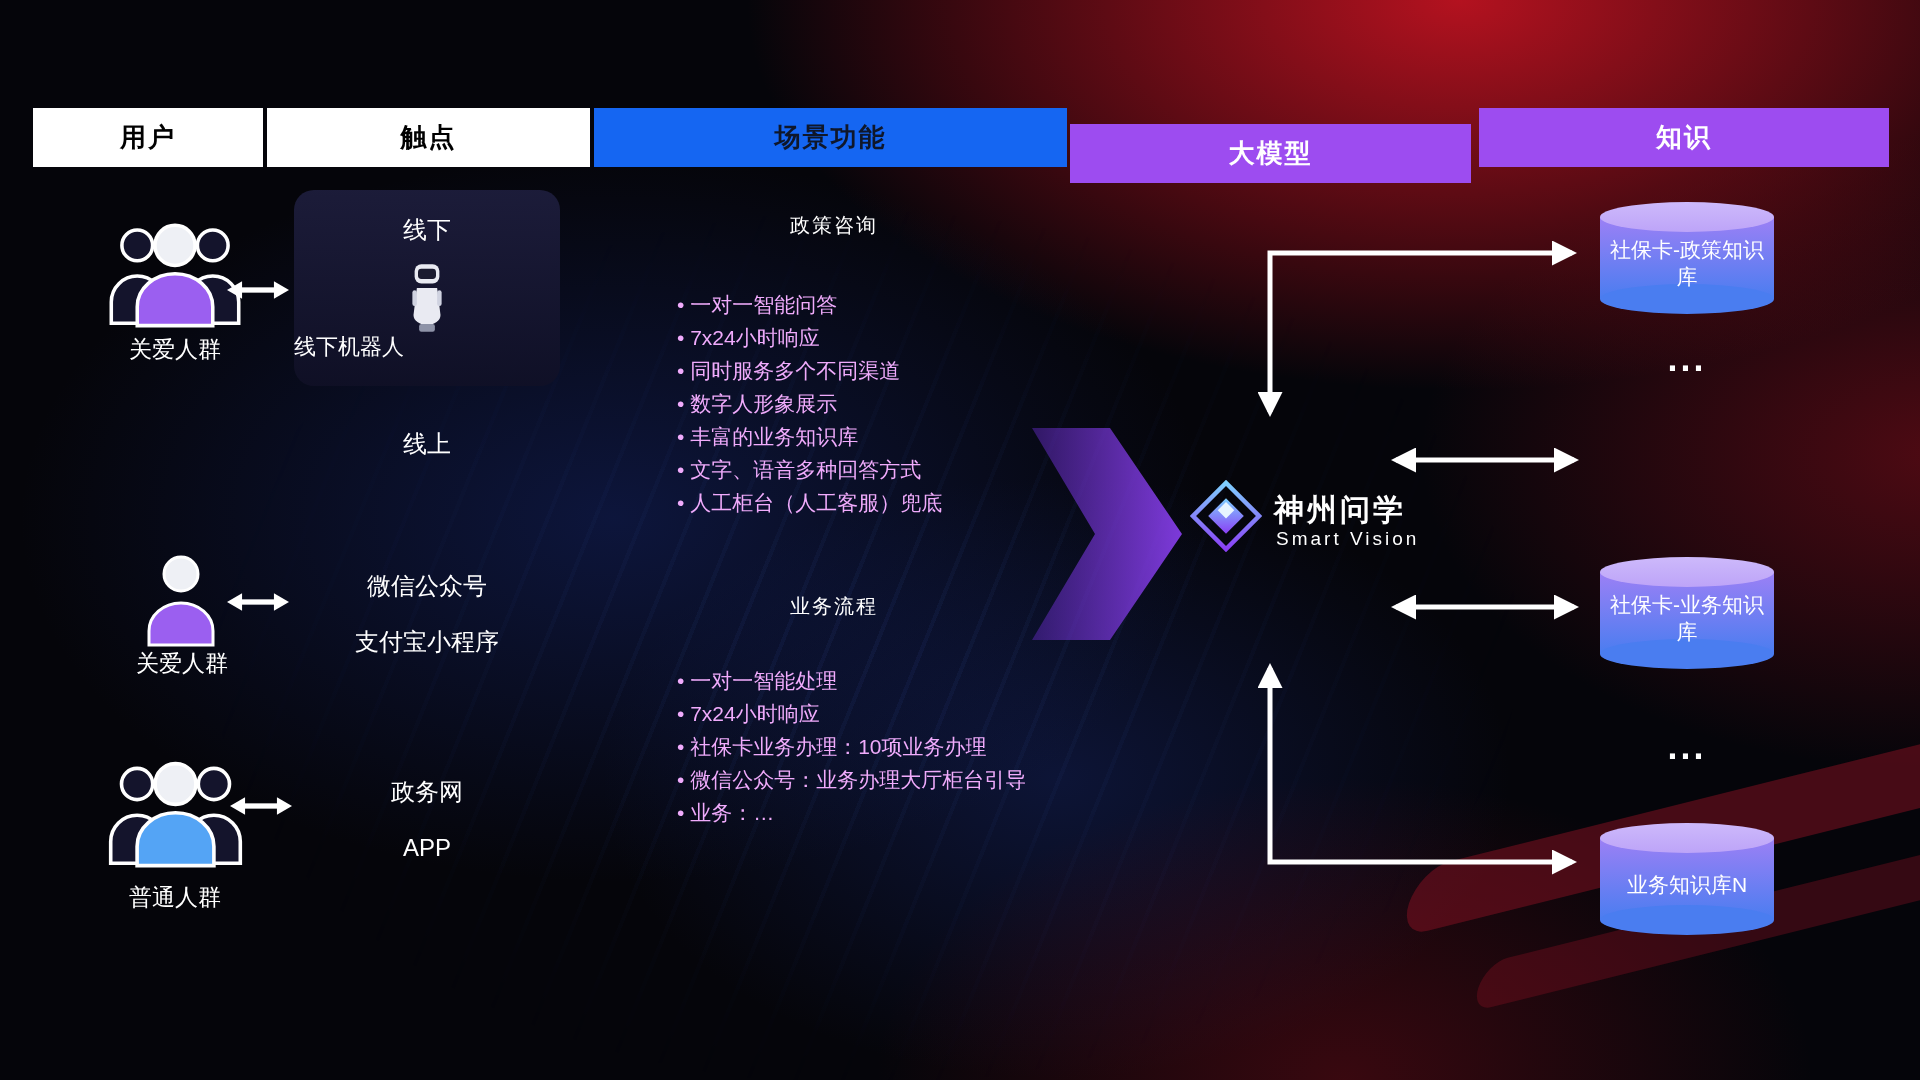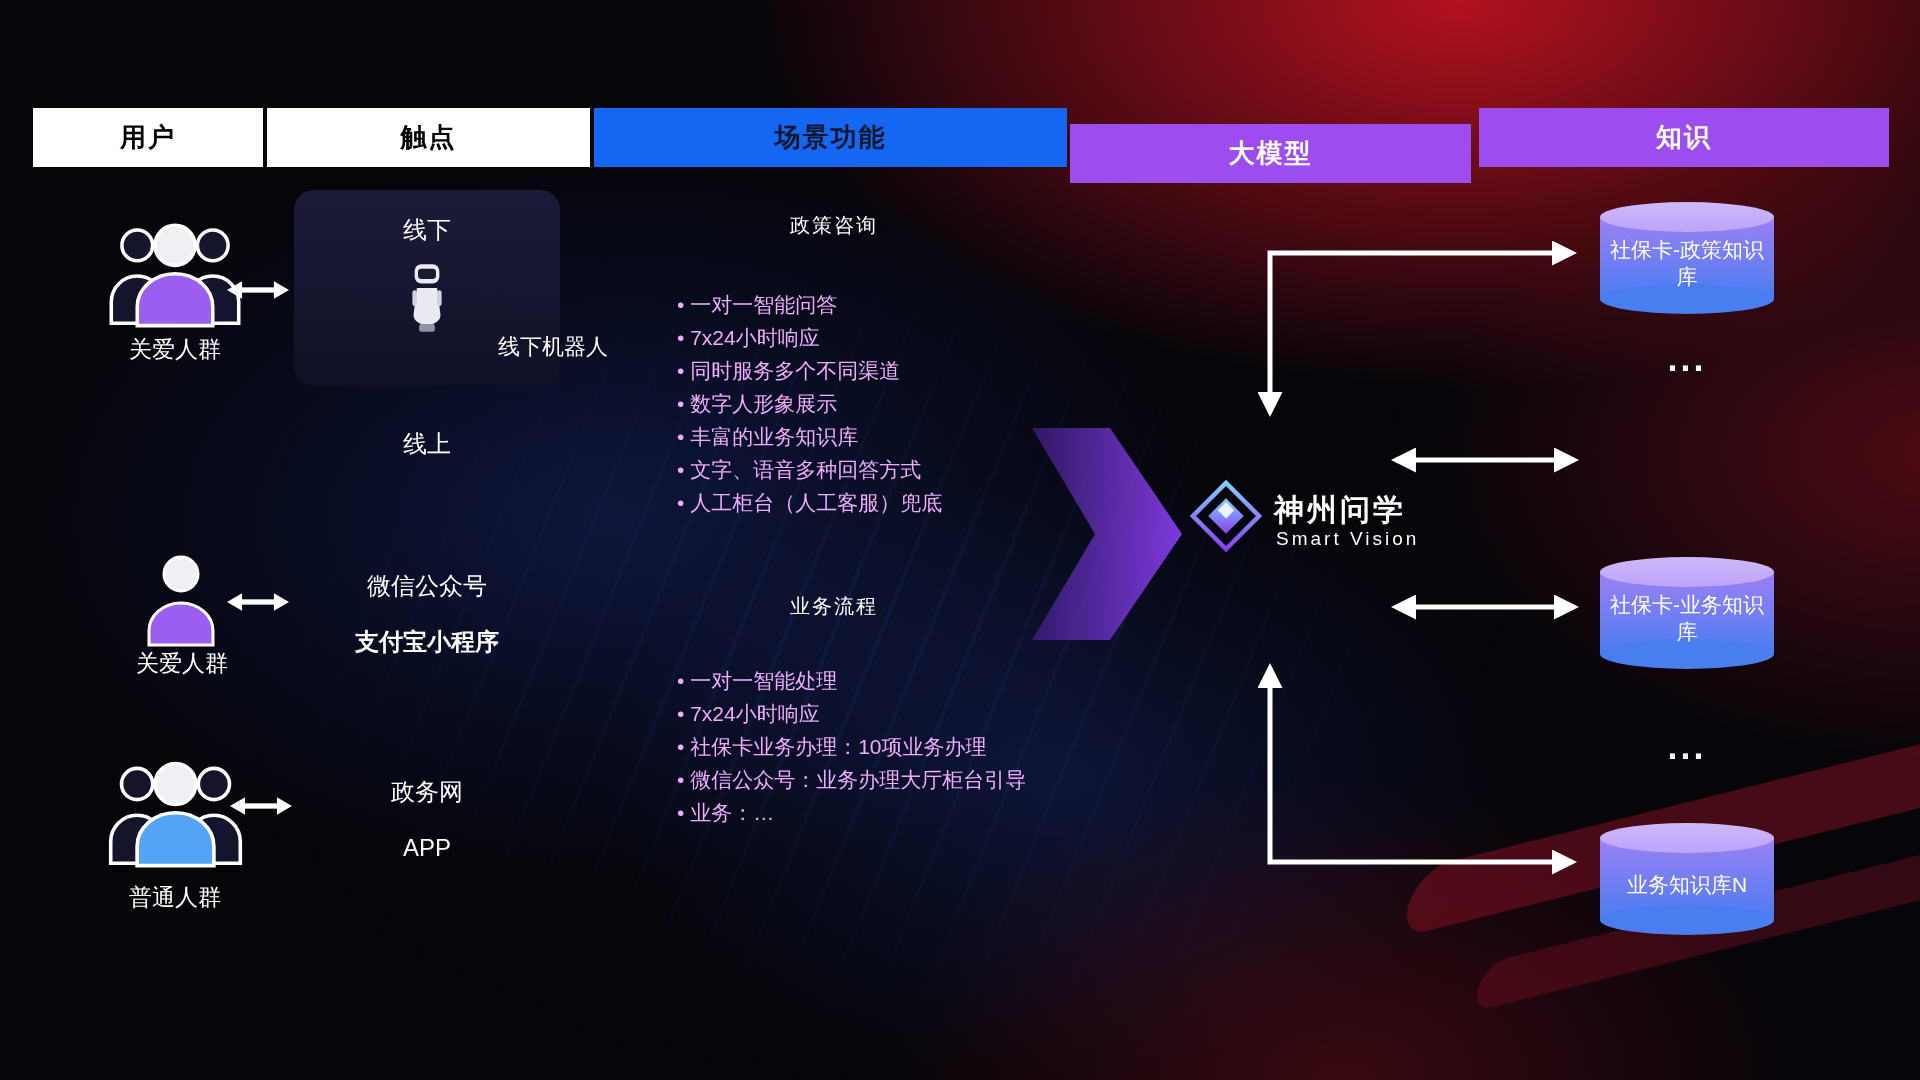--- a/index.html
+++ b/index.html
@@ -45,21 +45,21 @@
   
   .usr-icon { position:absolute; }
   .dbl-arrow { position:absolute; width:62px; height:36px; }
 
   
   #offline-card { position:absolute; left:294px; top:190px; width:266px; height:196px;
     background:linear-gradient(180deg, rgba(30,30,62,0.9), rgba(16,16,38,0.9));
     border-radius:20px; }
   #offline-title { position:absolute; left:294px; top:214px; width:266px; text-align:center; font-size:24px; }
   #robot { position:absolute; left:404px; top:262px; width:46px; height:72px; }
-  #offline-robot-lbl { position:absolute; left:294px; top:332px; width:266px; text-align:right; font-size:22px;margin-left:48px; }
+  #offline-robot-lbl { position:absolute; left:294px; top:332px; width:266px; text-align:left; font-size:22px; }
   .tp-text { position:absolute; left:294px; width:266px; text-align:center; font-size:24px; }
 
   
   .scn-title { position:absolute; left:594px; width:480px; text-align:center; font-size:20px; font-weight:500; letter-spacing:2px; }
   .scn-list { position:absolute; left:677px; width:420px; }
   .scn-list .bullet { font-size:21px; line-height:33px; color:#f0abfc; white-space:nowrap; }
   .scn-list .bullet::before { content:"•  "; }
 
   
   #big-arrow { position:absolute; left:1032px; top:428px; width:150px; height:212px;
@@ -168,21 +168,21 @@
     <rect x="12" y="6" width="16" height="9" rx="3" fill="#1b1b30"></rect>
     <path d="M11,23 h18 l3,24 a12,9 0 0 1 -24,0 z" fill="#e9eaf2"></path>
     <rect x="7" y="25" width="4" height="14" rx="2" fill="#cfd2e0"></rect>
     <rect x="29" y="25" width="4" height="14" rx="2" fill="#cfd2e0"></rect>
     <rect x="13" y="55" width="14" height="7" rx="2" fill="#8e93a8"></rect>
   </svg>
   <div id="offline-robot-lbl">线下机器人</div>
 
   <div class="tp-text" style="top:428px;">线上</div>
   <div class="tp-text" style="top:570px;">微信公众号</div>
-  <div class="tp-text" style="top:626px;font-weight:bold;">支付宝小程序</div>
+  <div class="tp-text" style="top:626px;">支付宝小程序</div>
   <div class="tp-text" style="top:776px;">政务网</div>
   <div class="tp-text" style="top:834px;">APP</div>
 
   <div class="scn-title" style="top:212px;">政策咨询</div>
   <div class="scn-list" style="top:288px;">
     <div class="bullet">一对一智能问答</div>
     <div class="bullet">7x24小时响应</div>
     <div class="bullet">同时服务多个不同渠道</div>
     <div class="bullet">数字人形象展示</div>
     <div class="bullet">丰富的业务知识库</div>

